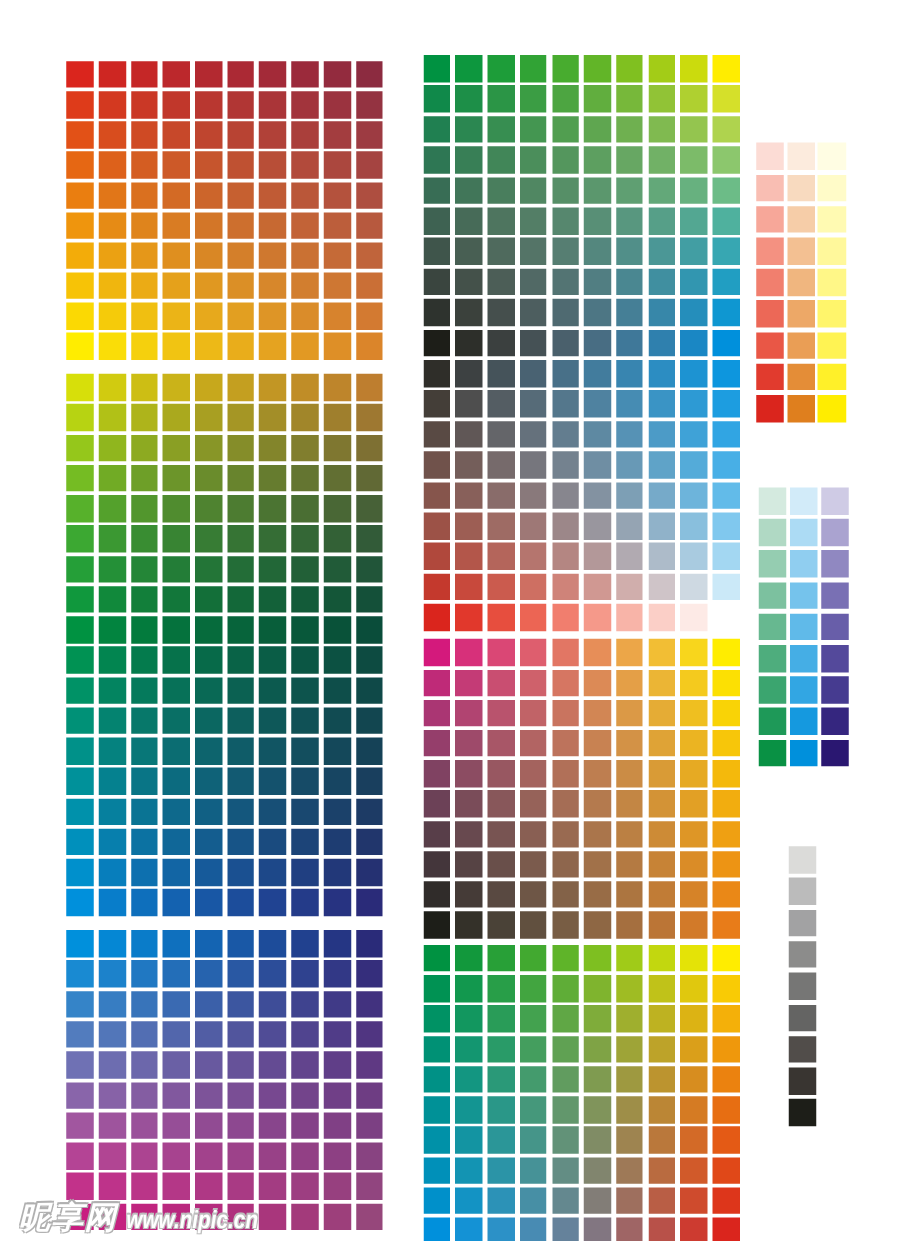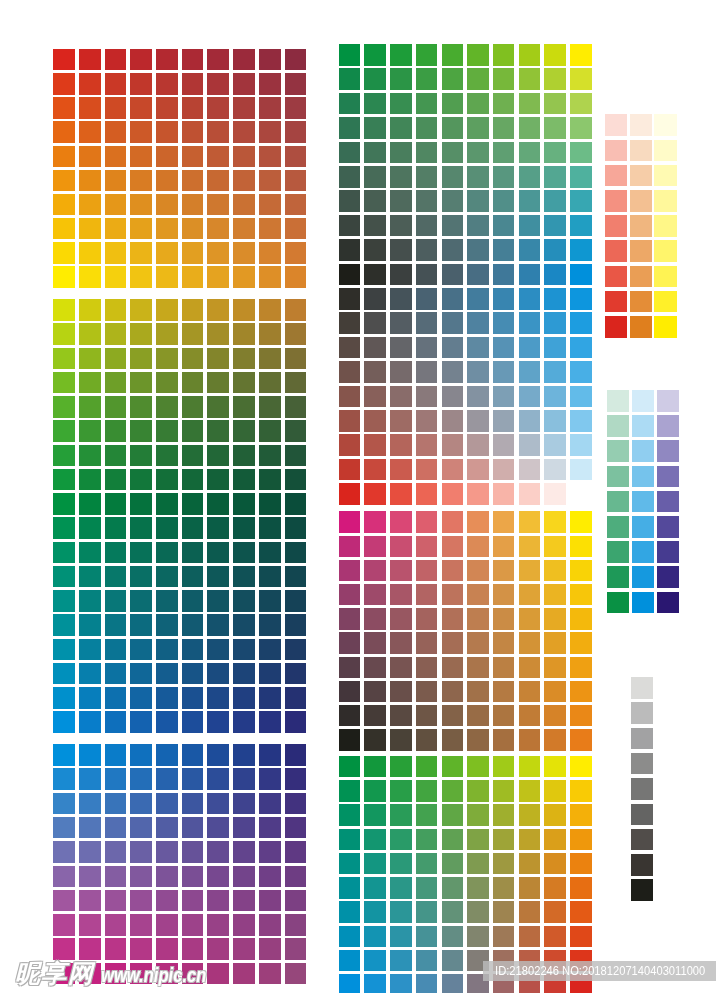--- a/index.html
+++ b/index.html
@@ -23,21 +23,20 @@
 </head>
 <body>
 
 <div id="page">
   <div id="wm-left">
     <span class="wm-char">昵</span>
     <span class="wm-char">享</span>
     <span class="wm-char">网</span>
     <span id="wm-url">www.nipic.cn</span>
   </div>
-  <div id="wm-id"><span>ID:21802246 NO:20181207140403011000</span></div>
 <div class="grid">
       <div class="sw" style="left: 53.2px; top: 48.9px; width: 21.8px; height: 21.5px; background: rgb(218, 37, 29);"></div>
       <div class="sw" style="left: 78.9px; top: 48.9px; width: 21.8px; height: 21.5px; background: rgb(206, 38, 34);"></div>
       <div class="sw" style="left: 104.6px; top: 48.9px; width: 21.8px; height: 21.5px; background: rgb(197, 39, 39);"></div>
       <div class="sw" style="left: 130.3px; top: 48.9px; width: 21.8px; height: 21.5px; background: rgb(188, 40, 44);"></div>
       <div class="sw" style="left: 156px; top: 48.9px; width: 21.8px; height: 21.5px; background: rgb(179, 41, 48);"></div>
       <div class="sw" style="left: 181.7px; top: 48.9px; width: 21.8px; height: 21.5px; background: rgb(171, 41, 52);"></div>
       <div class="sw" style="left: 207.4px; top: 48.9px; width: 21.8px; height: 21.5px; background: rgb(163, 42, 56);"></div>
       <div class="sw" style="left: 233.1px; top: 48.9px; width: 21.8px; height: 21.5px; background: rgb(155, 42, 59);"></div>
       <div class="sw" style="left: 258.8px; top: 48.9px; width: 21.8px; height: 21.5px; background: rgb(147, 43, 62);"></div>

